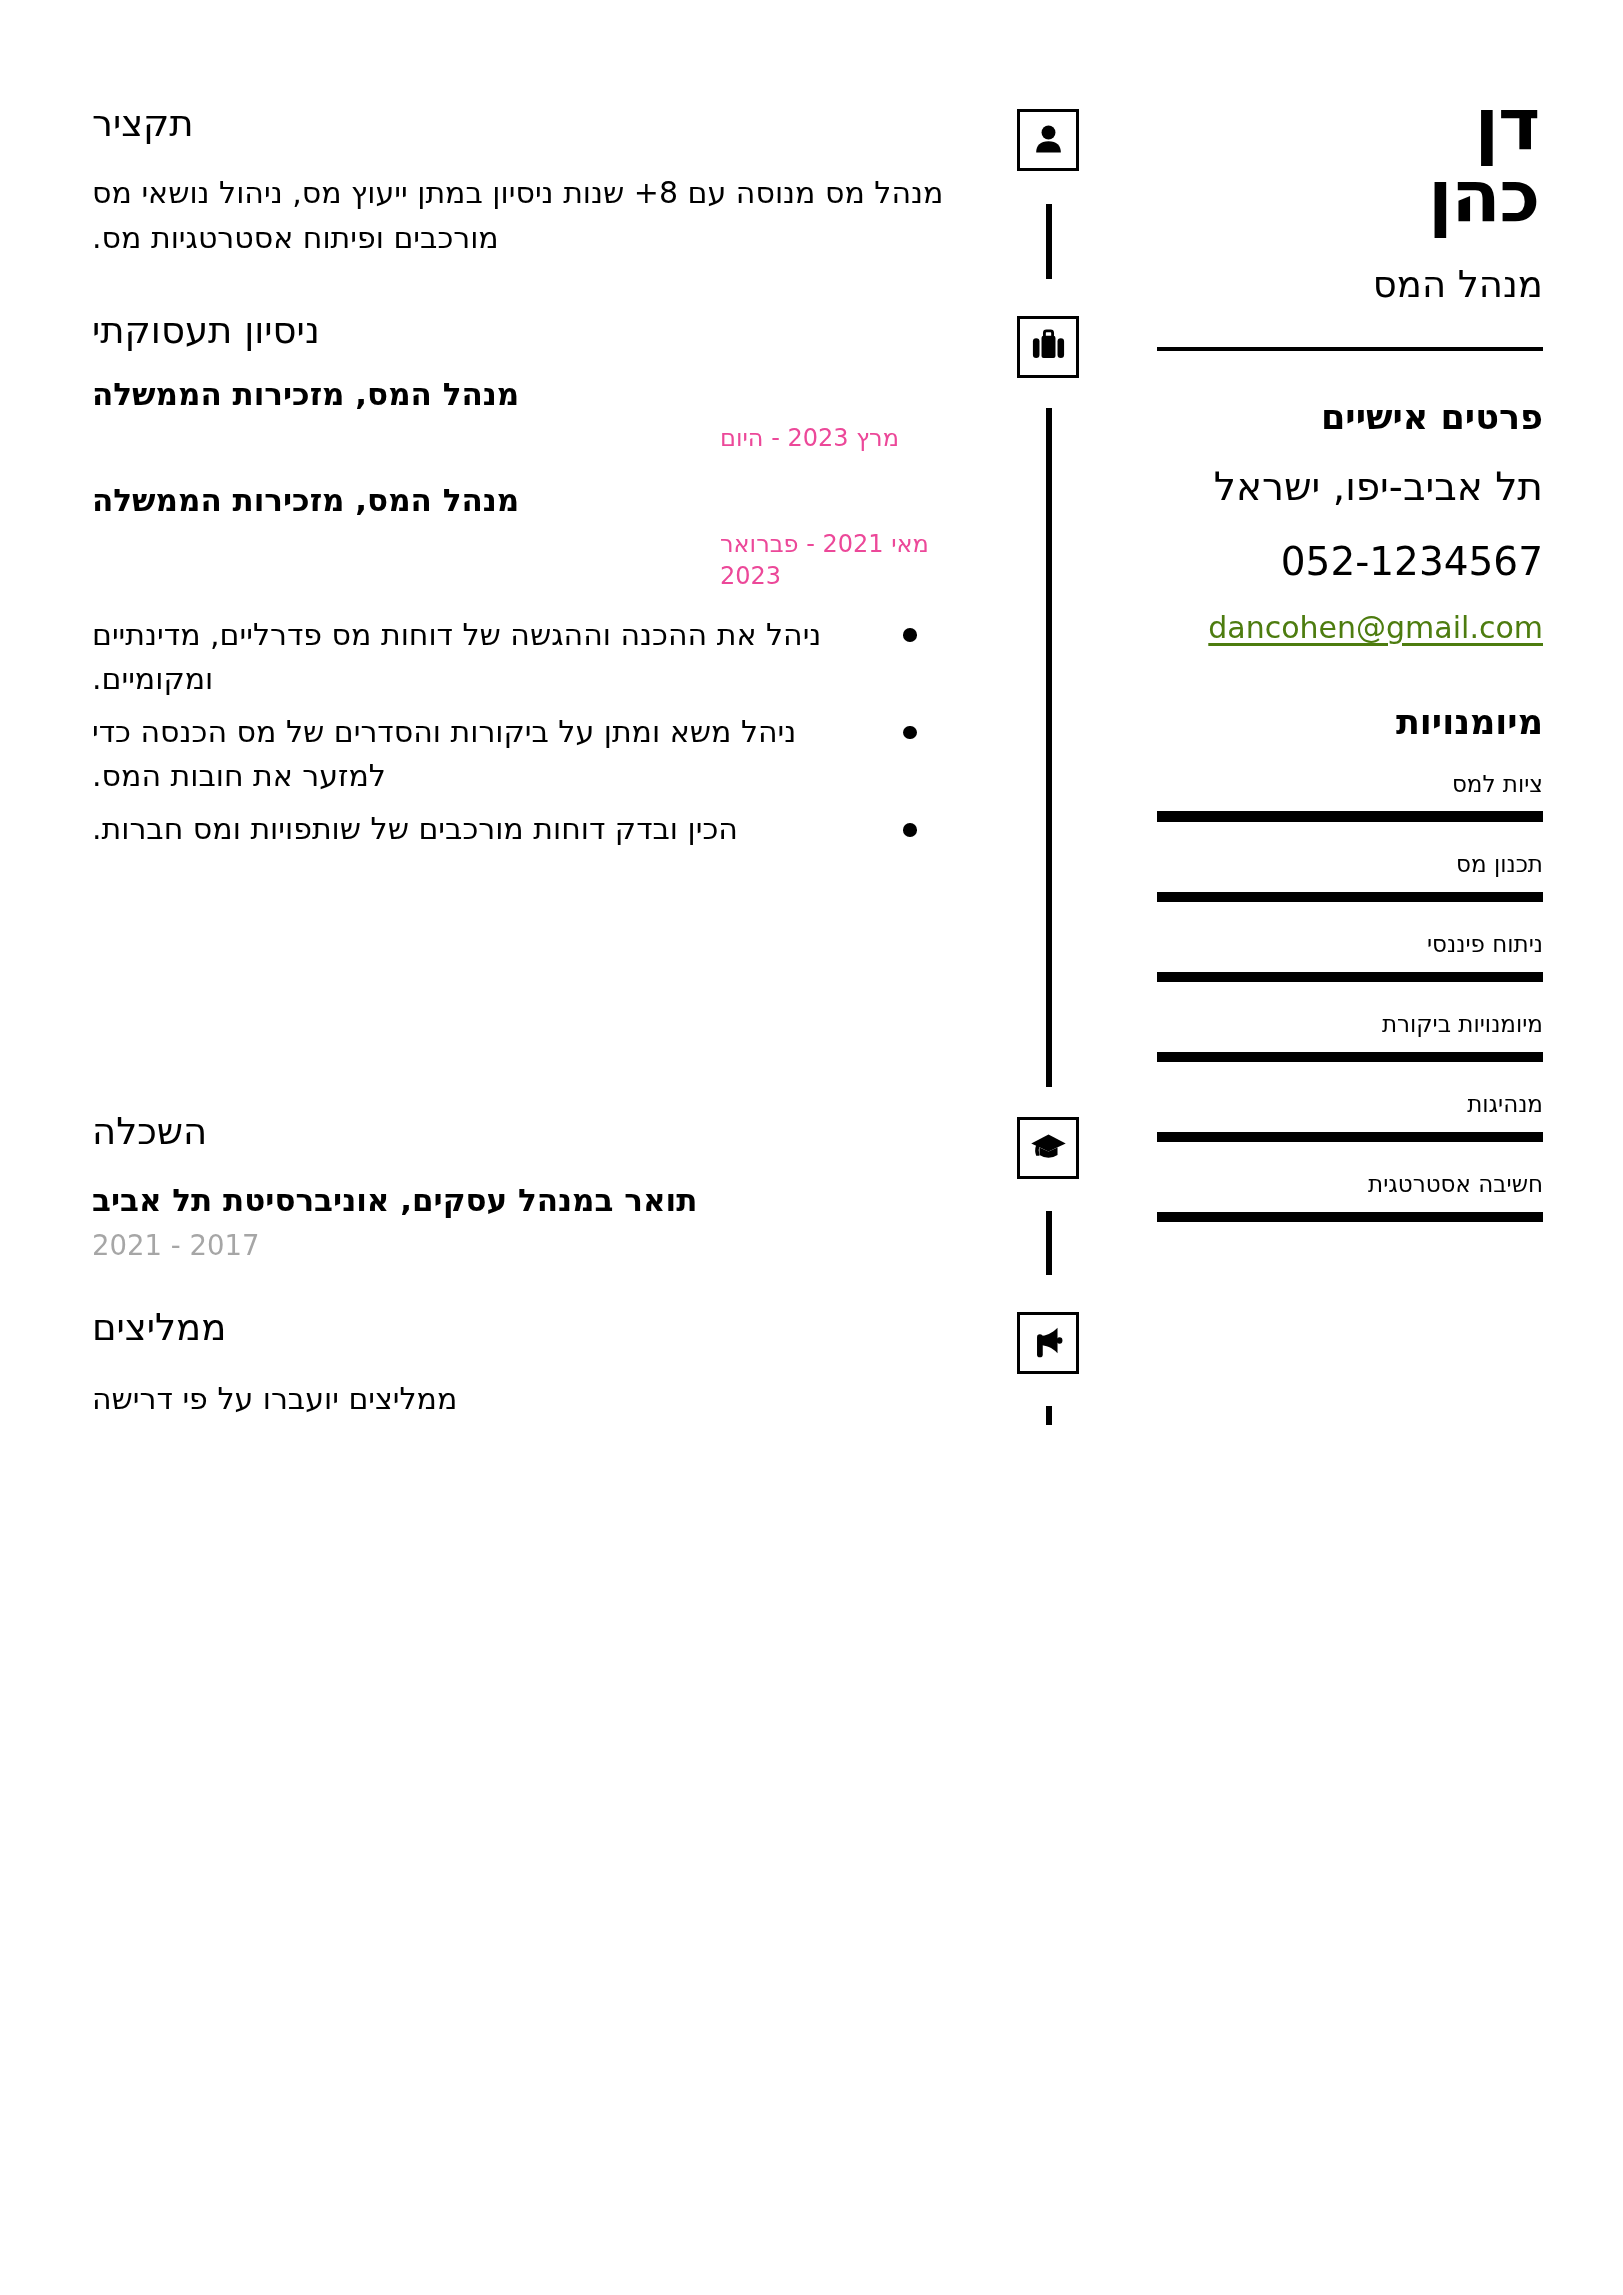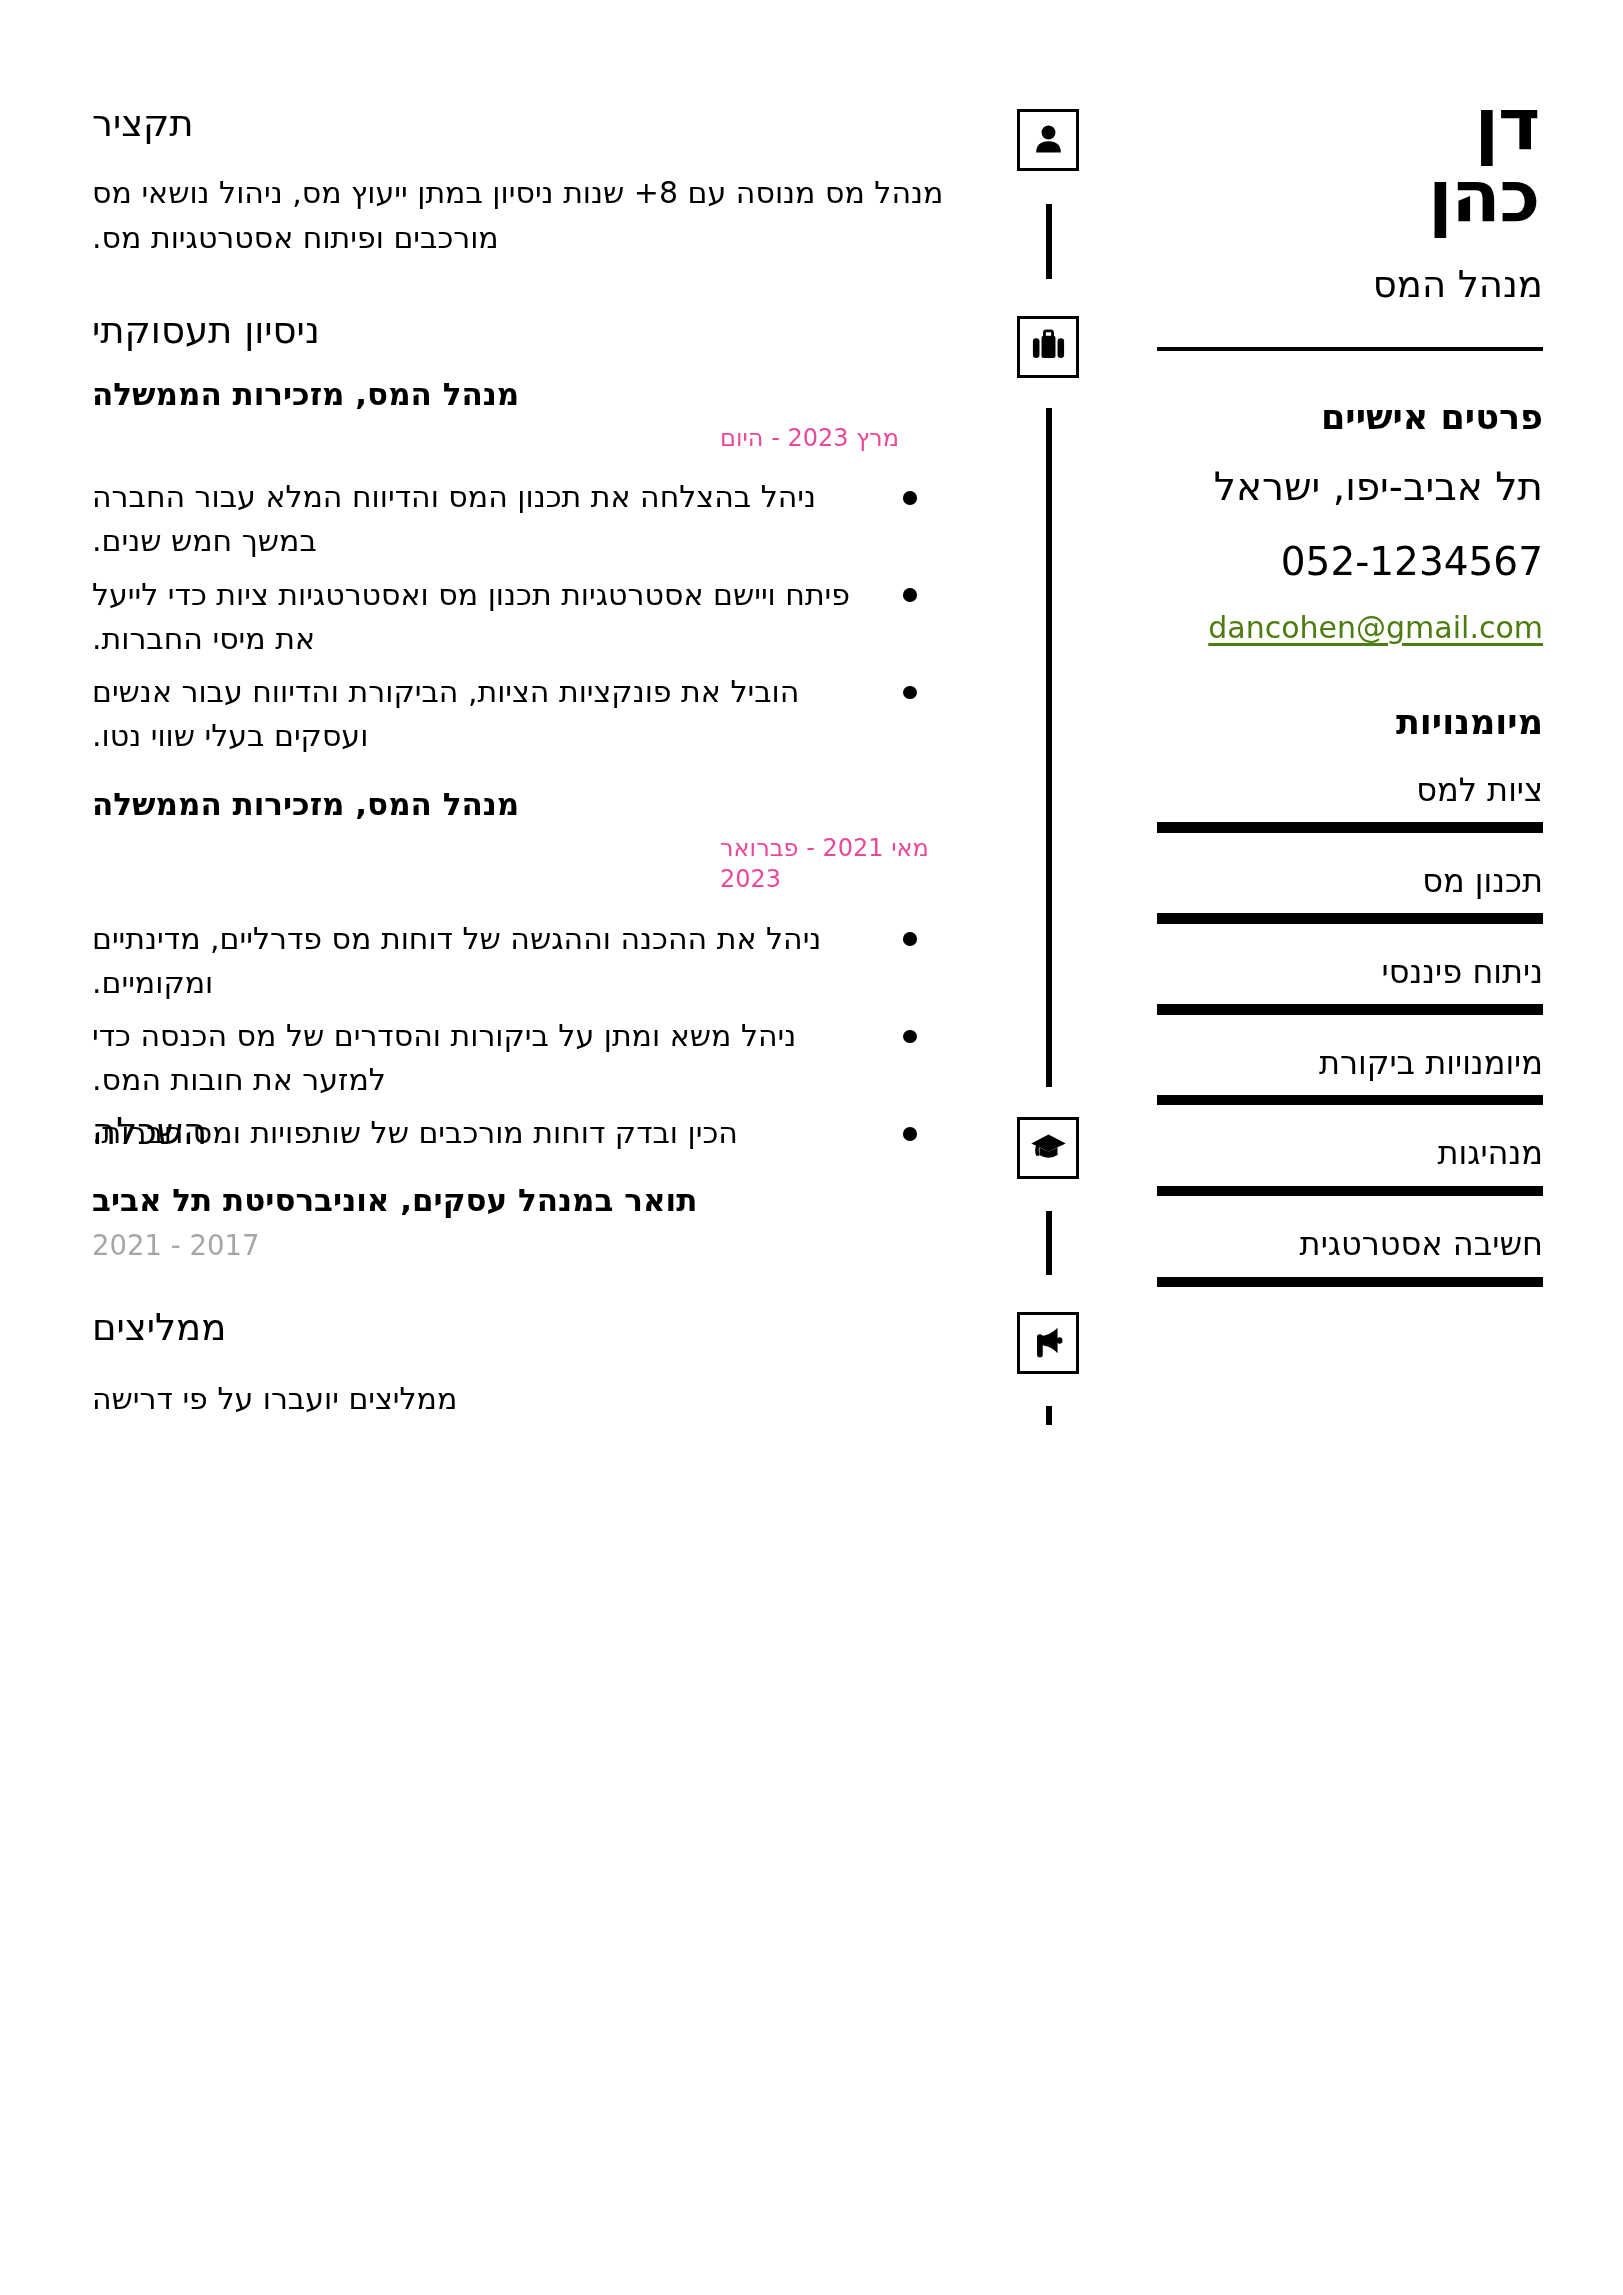--- a/index.html
+++ b/index.html
@@ -10,21 +10,21 @@
   .sidebar { position:absolute; top:84px; right:80px; width:386px; text-align:right; }
   .name { margin:4px; font-size:72px; font-weight:700; line-height:1.0; letter-spacing:-1.3px; }
   .name div { white-space:nowrap; }
   .person-title { font-size:37px; margin-top:33px; line-height:1.1; }
   .header-rule { border:none; height:4.6px; background:#000; margin:41px 0 0 0; width:100%; }
   .sb-heading { font-size:35px; font-weight:700; margin:47px 0 0 0; line-height:1.1; }
   .sb-heading.skills-heading { margin-top:58px; }
   .pd-item { font-size:39px; margin-top:27.5px; line-height:1.2; }
   .email-link { display:block; font-size:30px; margin-top:25px; color:#4d7c0f; text-decoration:underline; text-underline-offset:5.2px; }
   .skill { margin-top:29px; }
-  .skill-label { font-size:32px; line-height:1.2; }
+  .skill-label { font-size:23px; line-height:1.2; }
   .skill-bar { height:10.5px; background:#000; margin-top:13px; width:100%; }
 
   
   .tl-box { position:absolute; left:1017px; width:56px; height:56px; border:3.9px solid #000;
             background:#fff; display:flex; align-items:center; justify-content:center; }
   .tl-box svg { width:41px; height:41px; }
   .tl-line { position:absolute; left:1046px; width:5.9px; background:#000; }
 
   
   .sec { position:absolute; right:654px; left:92px; text-align:left; }
@@ -141,25 +141,20 @@
       <h2 class="section-title">תקציר</h2>
       <div class="summary-text">מנהל מס מנוסה עם 8+ שנות ניסיון במתן ייעוץ מס, ניהול נושאי מס מורכבים ופיתוח אסטרטגיות מס.</div>
     </section>
 
     <section class="sec" style="top:312px;">
       <h2 class="section-title">ניסיון תעסוקתי</h2>
       <div id="jobs-list">
           <div class="job">
             <div class="job-name">מנהל המס, מזכירות הממשלה</div>
             <div class="job-dates">מרץ 2023 - היום</div>
-            <div class="bullets">
-              <div class="bullet">ניהל בהצלחה את תכנון המס והדיווח המלא עבור החברה במשך חמש שנים.</div>
-              <div class="bullet">פיתח ויישם אסטרטגיות תכנון מס ואסטרטגיות ציות כדי לייעל את מיסי החברות.</div>
-              <div class="bullet">הוביל את פונקציות הציות, הביקורת והדיווח עבור אנשים ועסקים בעלי שווי נטו.</div>
-            </div>
           </div>
           <div class="job">
             <div class="job-name">מנהל המס, מזכירות הממשלה</div>
             <div class="job-dates">מאי 2021 - פברואר 2023</div>
             <div class="bullets">
               <div class="bullet">ניהל את ההכנה וההגשה של דוחות מס פדרליים, מדינתיים ומקומיים.</div>
               <div class="bullet">ניהל משא ומתן על ביקורות והסדרים של מס הכנסה כדי למזער את חובות המס.</div>
               <div class="bullet">הכין ובדק דוחות מורכבים של שותפויות ומס חברות.</div>
             </div>
           </div>

